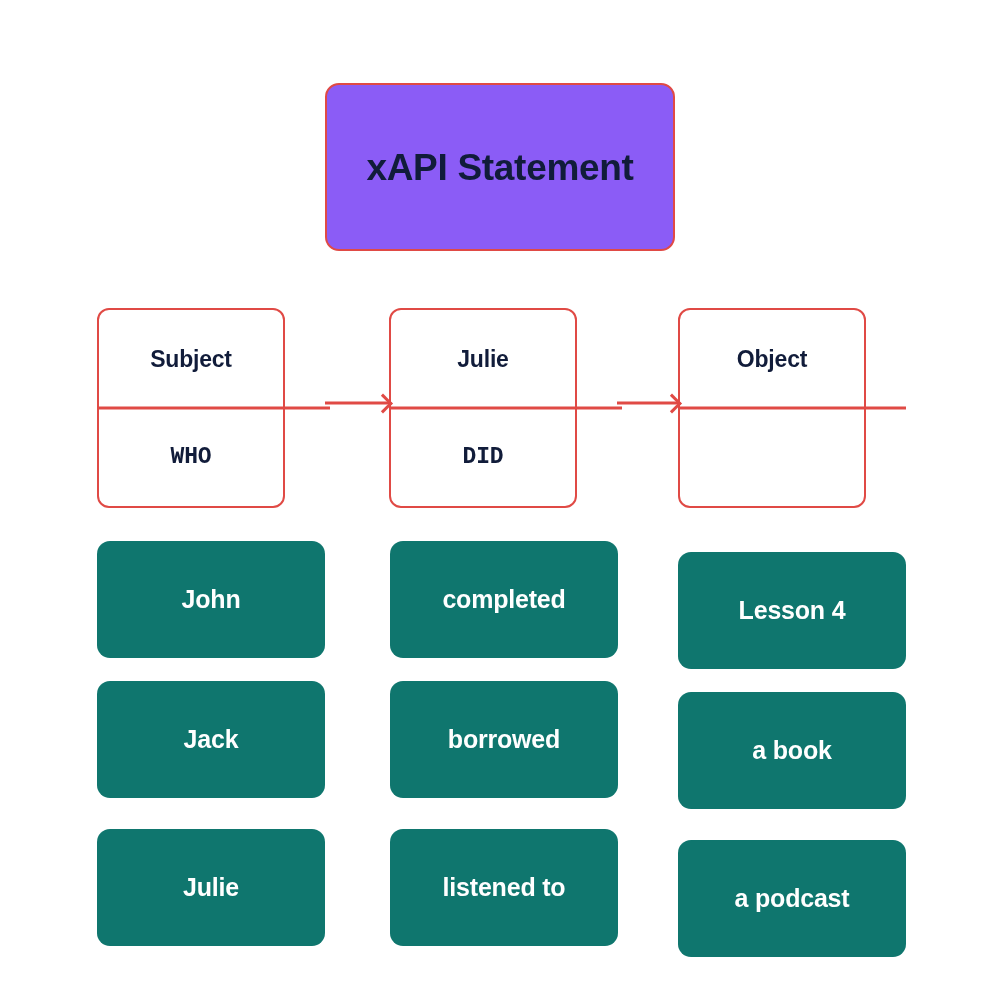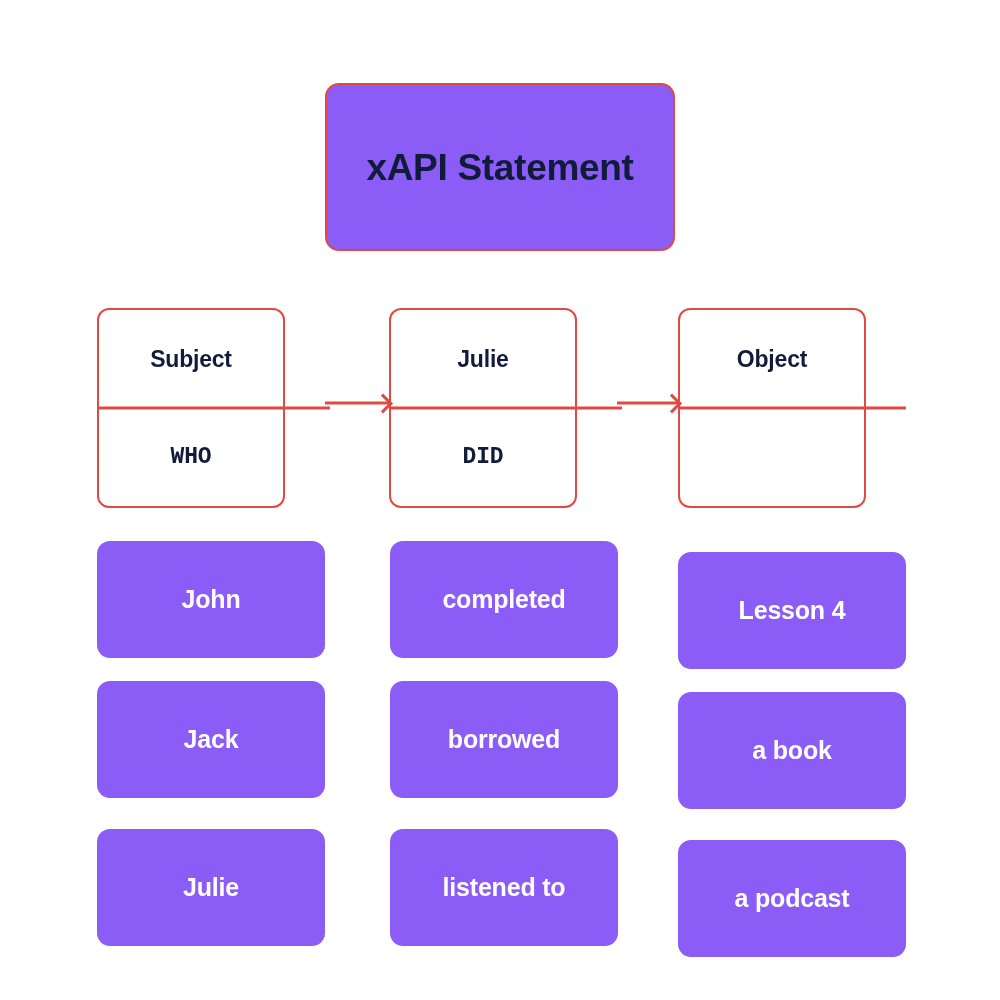--- a/index.html
+++ b/index.html
@@ -112,21 +112,21 @@
     transform-origin: center;
     background: transparent;
   }
 
   
   .card {
     position: absolute;
     width: 228px;
     height: 117px;
     box-sizing: border-box;
-    background: #8b5cf6;
+    background: #0f766e;
     border-radius: 13px;
     display: flex;
     align-items: center;
     justify-content: center;
     color: #ffffff;
     font-size: 25px;
     font-weight: bold;
     letter-spacing: -0.2px;
   }
   .card.col0 { left: 97px; }

